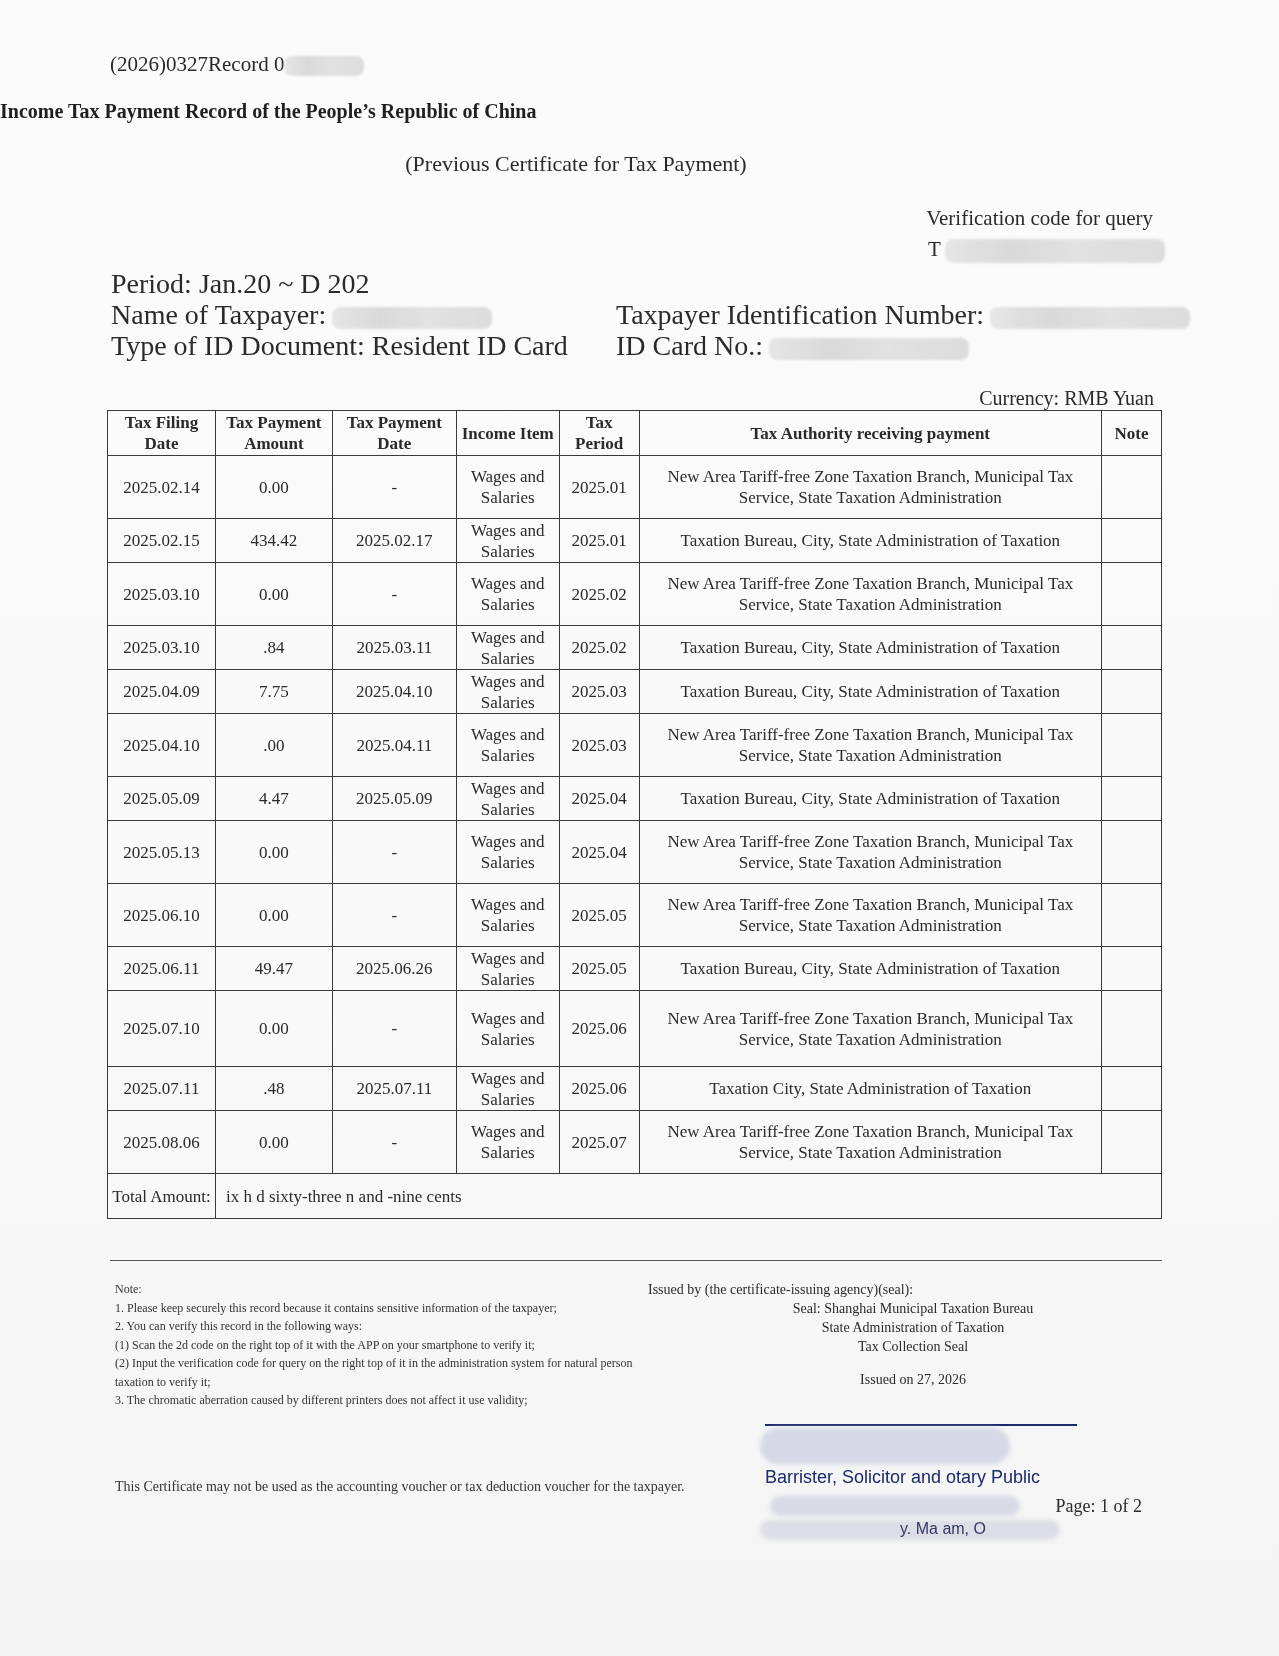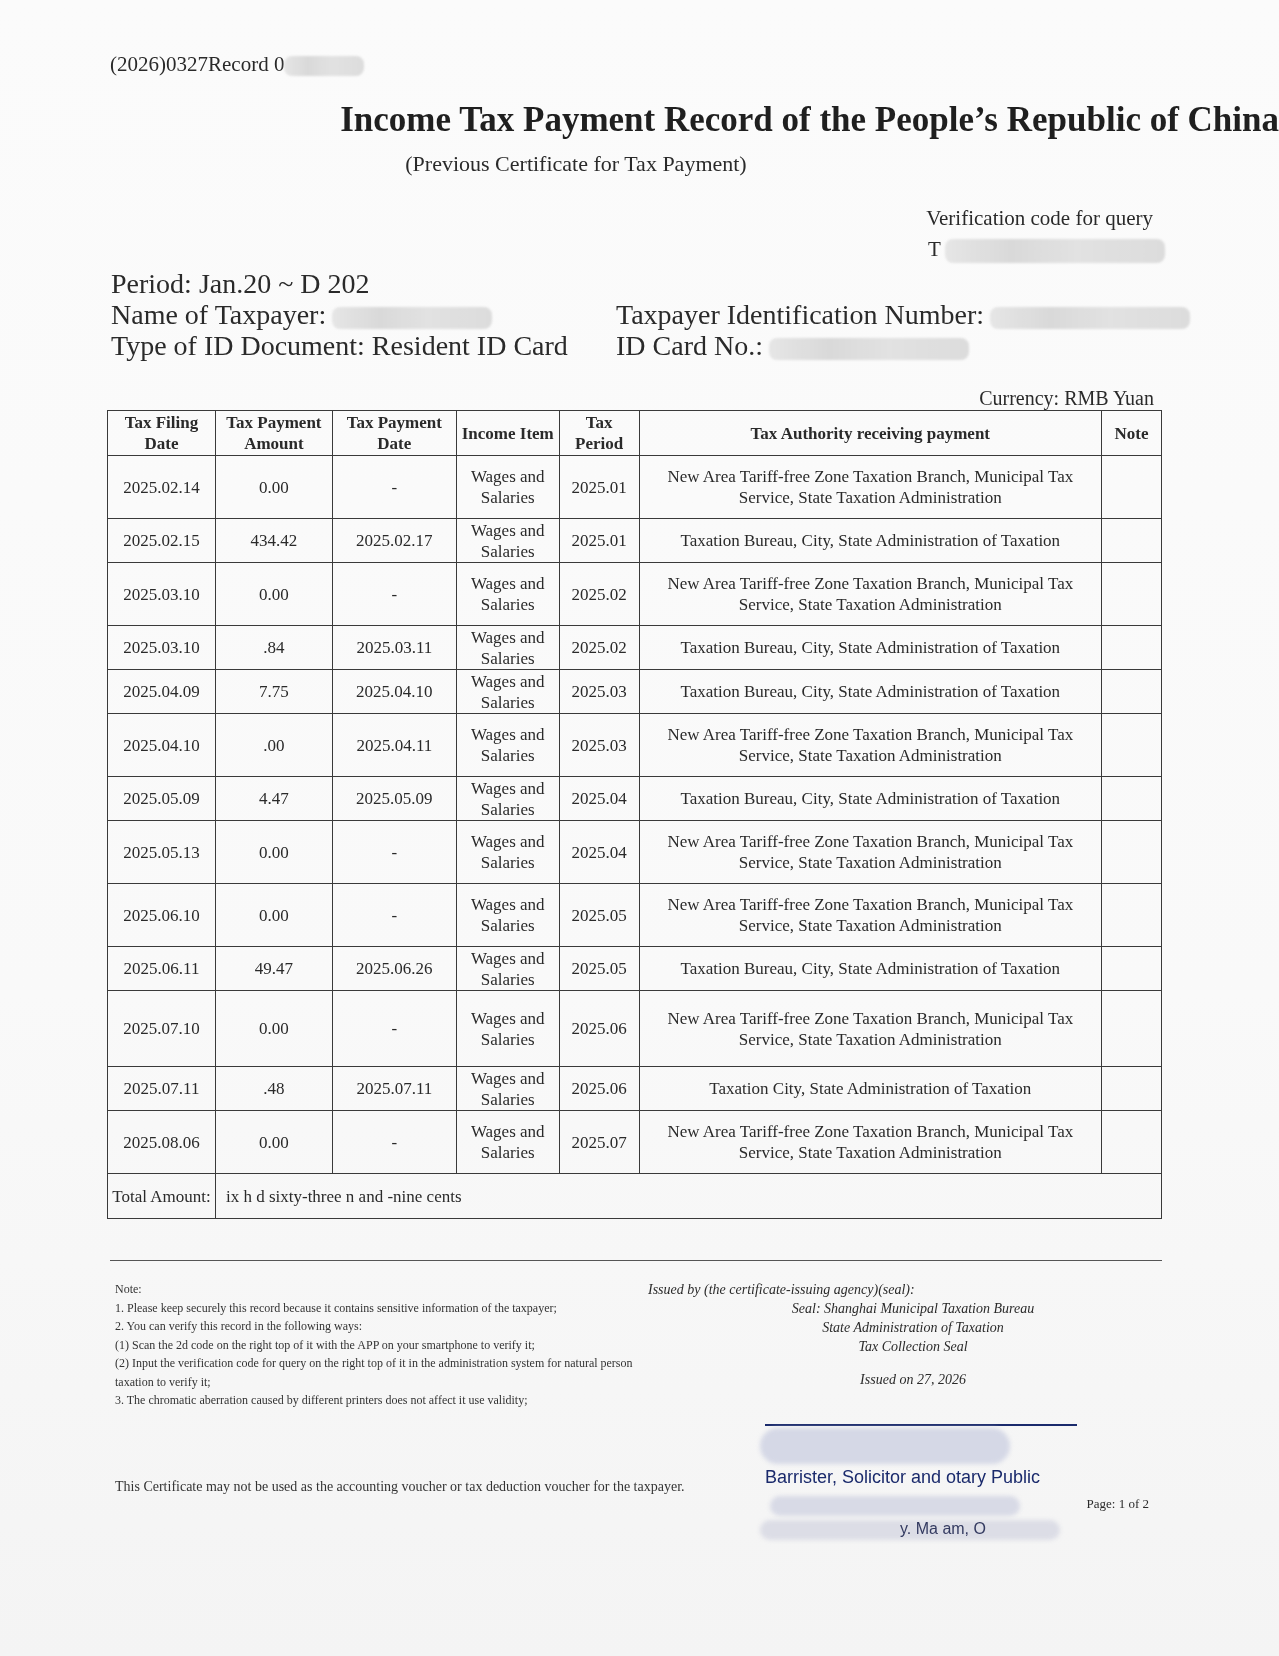--- a/index.html
+++ b/index.html
@@ -14,21 +14,21 @@
     position: absolute; left: 0; top: 0; width: 1279px; height: 1656px;
     background: linear-gradient(180deg, #fbfbfb 0%, #f9f9f9 60%, #f4f4f4 100%);
   }
   .abs { position: absolute; }
   .blur {
     display: inline-block; vertical-align: middle;
     background: linear-gradient(90deg, #e4e4e4, #d6d6d6 30%, #e0e0e0 60%, #d9d9d9);
     border-radius: 8px; filter: blur(1px); opacity: .9;
   }
   .record-no { left: 110px; top: 52px; font-size: 21px; }
-  .title { left: 0; width: 1279px; top: 100px; text-align: right; font-size: 35px; font-weight: bold; color: #1f1f1f; }
+  .title { left: 0; width: 1279px; top: 100px; text-align: left; font-size: 20px; font-weight: bold; color: #1f1f1f; }
   .subtitle { left: 0; width: 1152px; top: 151px; text-align: center; font-size: 22px; }
   .verif-label { right: 126px; top: 206px; font-size: 21px; }
   .verif-code { left: 928px; top: 237px; font-size: 21px; }
   .info { font-size: 28px; }
   .currency { right: 125px; top: 387px; font-size: 20px; }
 
   table.rec {
     position: absolute; left: 107px; top: 410px; width: 1055px;
     border-collapse: collapse; font-size: 17px; text-align: center;
     font-family: "Liberation Serif", serif;
@@ -36,30 +36,30 @@
   table.rec th, table.rec td {
     border: 1.5px solid #3a3a3a; padding: 0 4px; line-height: 21px;
   }
   table.rec th { font-weight: bold; height: 44px; font-size: 17px; }
   table.rec td.auth { padding: 0 18px; }
   table.rec td.total-label { height: 44px; }
   table.rec td.total-val { text-align: left; padding-left: 10px; }
 
   .rule { left: 110px; width: 1052px; height: 0; border-top: 1.5px solid #555; }
   .notes { left: 115px; top: 1280px; width: 520px; font-size: 12px; line-height: 18.5px; color: #333; }
-  .issued { left: 648px; top: 1280px; width: 460px; font-size: 14px; line-height: 19px; font-style: italic; }
+  .issued { left: 648px; top: 1280px; width: 460px; font-size: 14px; line-height: 19px; }
   .issued .c { text-align: center; padding-left: 70px; }
   .disclaimer { left: 115px; top: 1479px; font-size: 14px; color: #333; }
   .notary-line { left: 765px; top: 1424px; width: 312px; border-top: 2px solid #1a2a6c; }
   .notary-title { left: 765px; top: 1467px; font-family: "Liberation Sans", sans-serif; font-size: 18px; color: #1a2a6c; }
   .notary-blur1 { left: 760px; top: 1428px; width: 250px; height: 36px; background: #d5d8e6; border-radius: 18px; filter: blur(2px); }
   .notary-blur2 { left: 770px; top: 1496px; width: 250px; height: 20px; background: #d8dae6; border-radius: 10px; filter: blur(2px); }
   .notary-blur3 { left: 760px; top: 1520px; width: 300px; height: 20px; background: #dcdde6; border-radius: 10px; filter: blur(2px); }
   .notary-addr { left: 900px; top: 1520px; font-family: "Liberation Sans", sans-serif; font-size: 16px; color: #333a60; }
-  .page-no { right: 130px; top: 1496px; font-size: 13px; }
+  .page-no { right: 137px; top: 1496px; font-size: 18px; }
 </style>
 </head>
 <body>
 
 <div class="page">
 
   <div class="abs record-no">
     <span>(2026)0327Record 0</span><span class="blur" style="width:80px;height:20px;"></span>
   </div>
 

